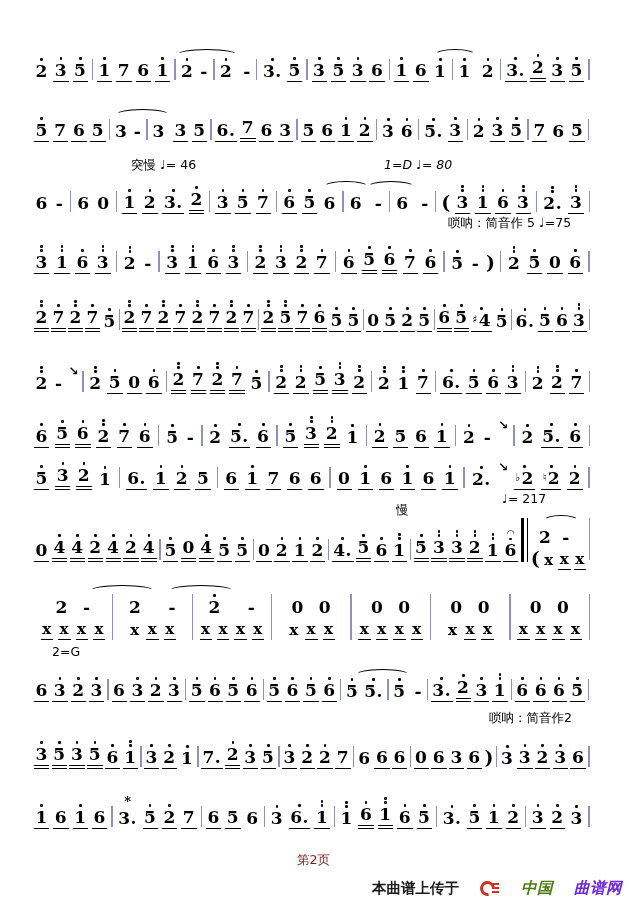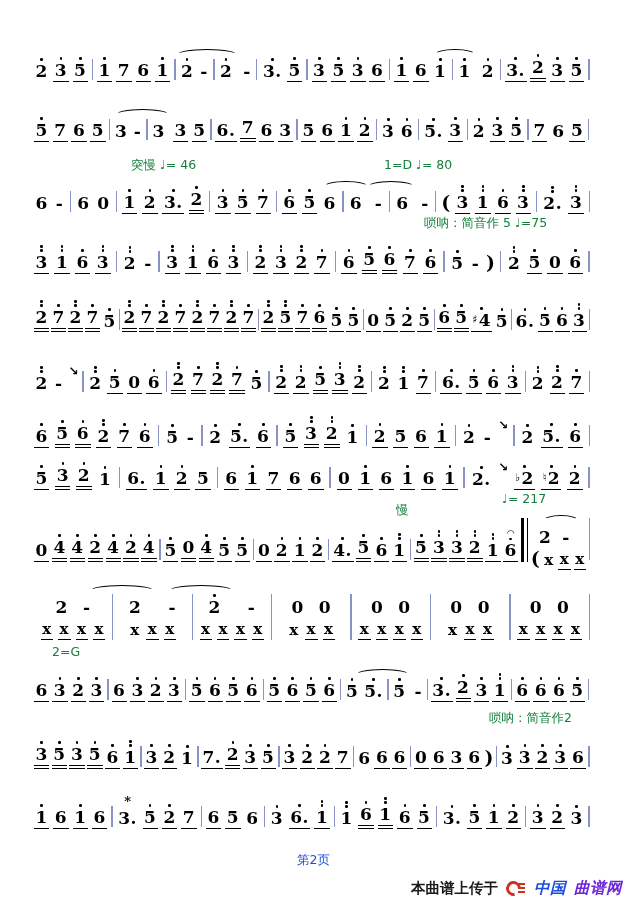--- a/index.html
+++ b/index.html
@@ -34,31 +34,31 @@
   .dm{display:inline-flex;flex-direction:column;align-items:center;gap:0;flex:1;}
   .drow{display:flex;justify-content:center;align-items:flex-end;gap:12px;height:30px;width:100%;}
   .drow.dbot{height:22px;gap:5px;}
   .drow.dbot .g{font-size:15px;}
   .duetline .bar{height:46px;margin-bottom:0;}
   
   .stack{display:inline-flex;flex-direction:column;align-items:center;align-self:flex-end;margin-bottom:-8px;}
   .stack .drow{height:30px;gap:8px;}
   .stack .drow.dbot{height:22px;gap:3px;}
   
-  .ann{position:absolute;font:12.5px "DejaVu Sans",sans-serif;color:#15803d;white-space:nowrap;}
+  .ann{position:absolute;font:12.5px "DejaVu Sans",sans-serif;color:#000000;white-space:nowrap;}
   
-  .pagenum{position:absolute;font:12.5px "DejaVu Sans",sans-serif;color:#1d4ed8;}
-  .wm{position:absolute;top:878px;right:14px;display:flex;align-items:center;gap:8px;}
+  .pagenum{position:absolute;font:12.5px "DejaVu Sans",sans-serif;color:#7f1d1d;}
+  .wm{position:absolute;top:878px;right:14px;display:flex;align-items:center;gap:21px;}
   .wm .pre{font:700 14.5px "DejaVu Sans",sans-serif;color:#1a1a1a;}
   .logo{position:relative;width:20px;height:17px;display:inline-block;}
   .logo .c{position:absolute;left:0;top:1px;width:9px;height:9px;border:3.2px solid #cc3322;
            border-radius:50%;border-right-color:transparent;transform:rotate(35deg);}
   .logo .l1,.logo .l2,.logo .l3{position:absolute;left:12px;width:7px;height:2px;background:#cc3322;}
   .logo .l1{top:3px;}.logo .l2{top:7px;}.logo .l3{top:11px;}
-  .wm .b1{font:italic 700 15.5px "DejaVu Sans",sans-serif;color:#1d4ed8;letter-spacing:.5px;}
+  .wm .b1{font:italic 700 15.5px "DejaVu Sans",sans-serif;color:#4d7c0f;letter-spacing:.5px;}
   .wm .b2{font:italic 700 15.5px "DejaVu Sans",sans-serif;color:#6d28d9;letter-spacing:.5px;}
 </style>
 </head>
 <body>
 
 <div class="page">
   <div id="sheet">
       <div class="line" style="top: 48px;">
         <span class="tk">
           <span class="above">
@@ -2233,22 +2233,22 @@
         </span>
         <span class="tk">
           <span class="above">
             <span class="dot"></span>
           </span>
           <span class="g">3</span>
         </span>
         <span class="bar"></span>
       </div>
       <div class="ann" style="left: 131px; top: 157px;">突慢  ♩= 46</div>
-      <div class="ann" style="left: 384px; top: 157px;">1=D  ♩= 80</div>
-      <div class="ann" style="left: 424px; top: 215px;">唢呐：简音作 5  ♩=75</div>
+      <div class="ann" style="left: 384px; top: 157px; font-style: italic;">1=D  ♩= 80</div>
+      <div class="ann" style="left: 448px; top: 215px;">唢呐：简音作 5  ♩=75</div>
       <div class="ann" style="left: 396px; top: 502px;">慢</div>
       <div class="ann" style="left: 502px; top: 491px;">♩= 217</div>
       <div class="ann" style="left: 52px; top: 644px;">2=G</div>
       <div class="ann" style="left: 489px; top: 710px;">唢呐：简音作2</div>
     </div>
 
   <div class="pagenum" id="pagenum" style="left: 297px; top: 852px;">第2页</div>
 
   <div class="wm">
     <span class="pre">本曲谱上传于</span>

